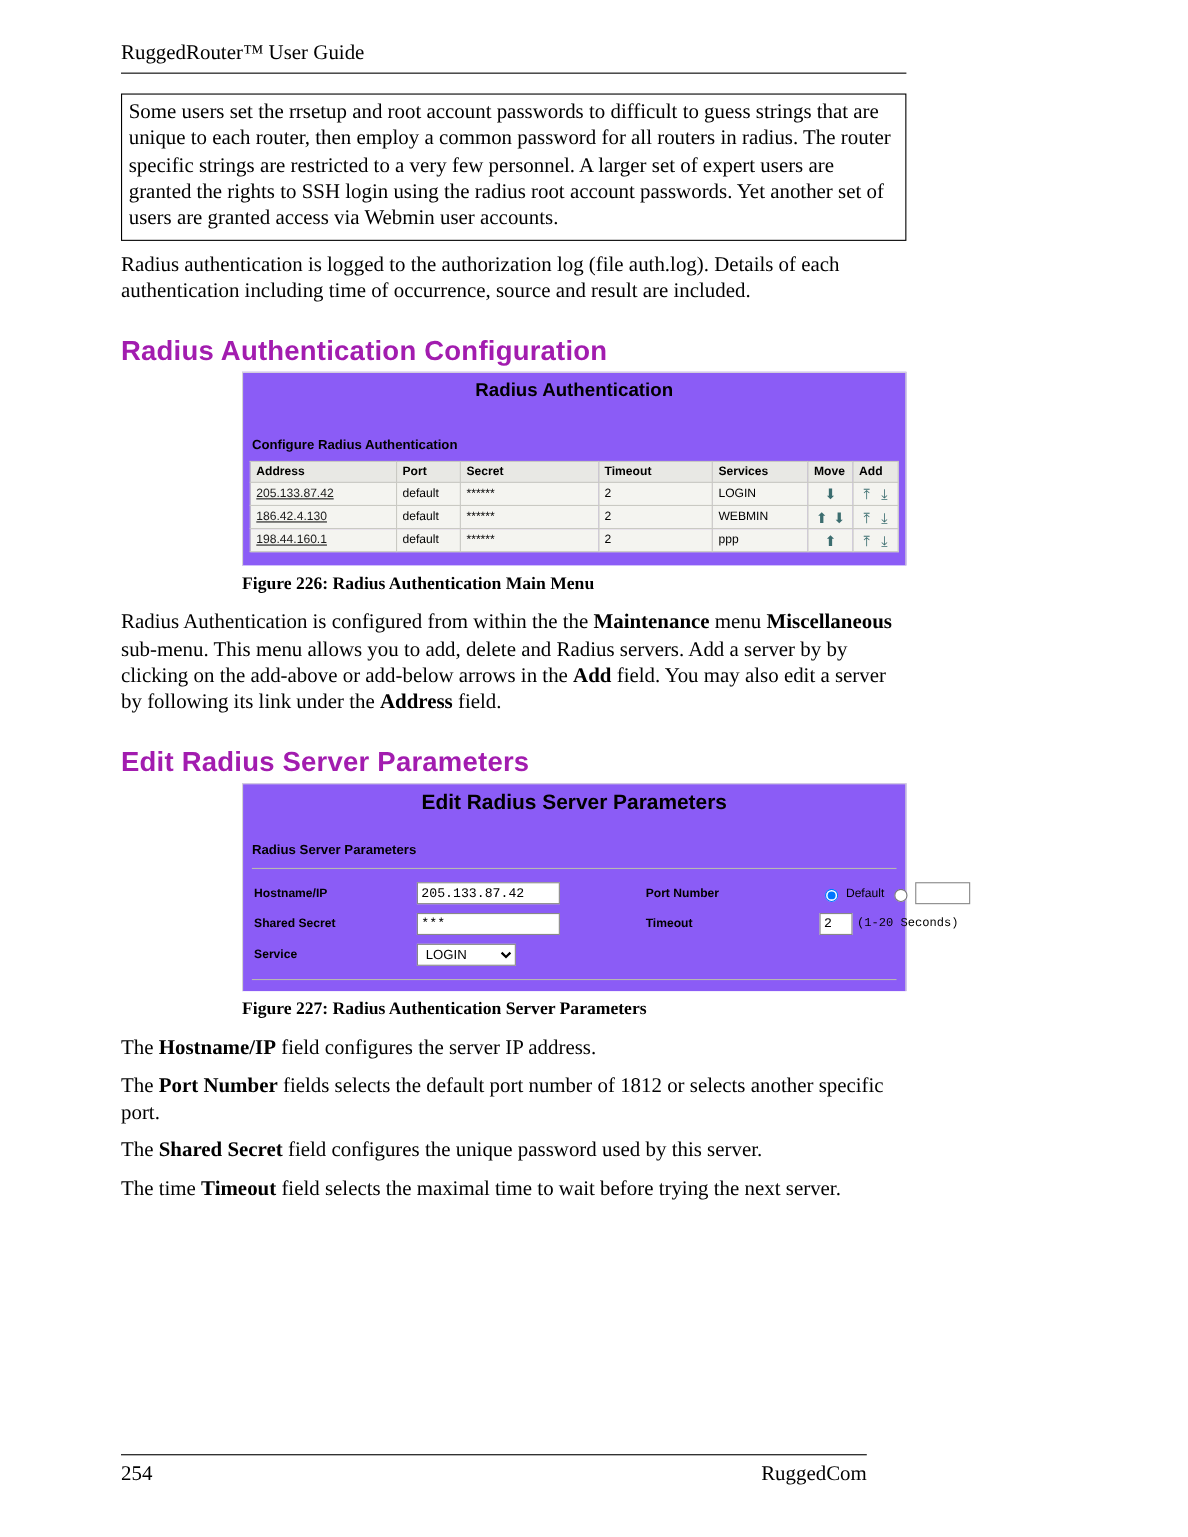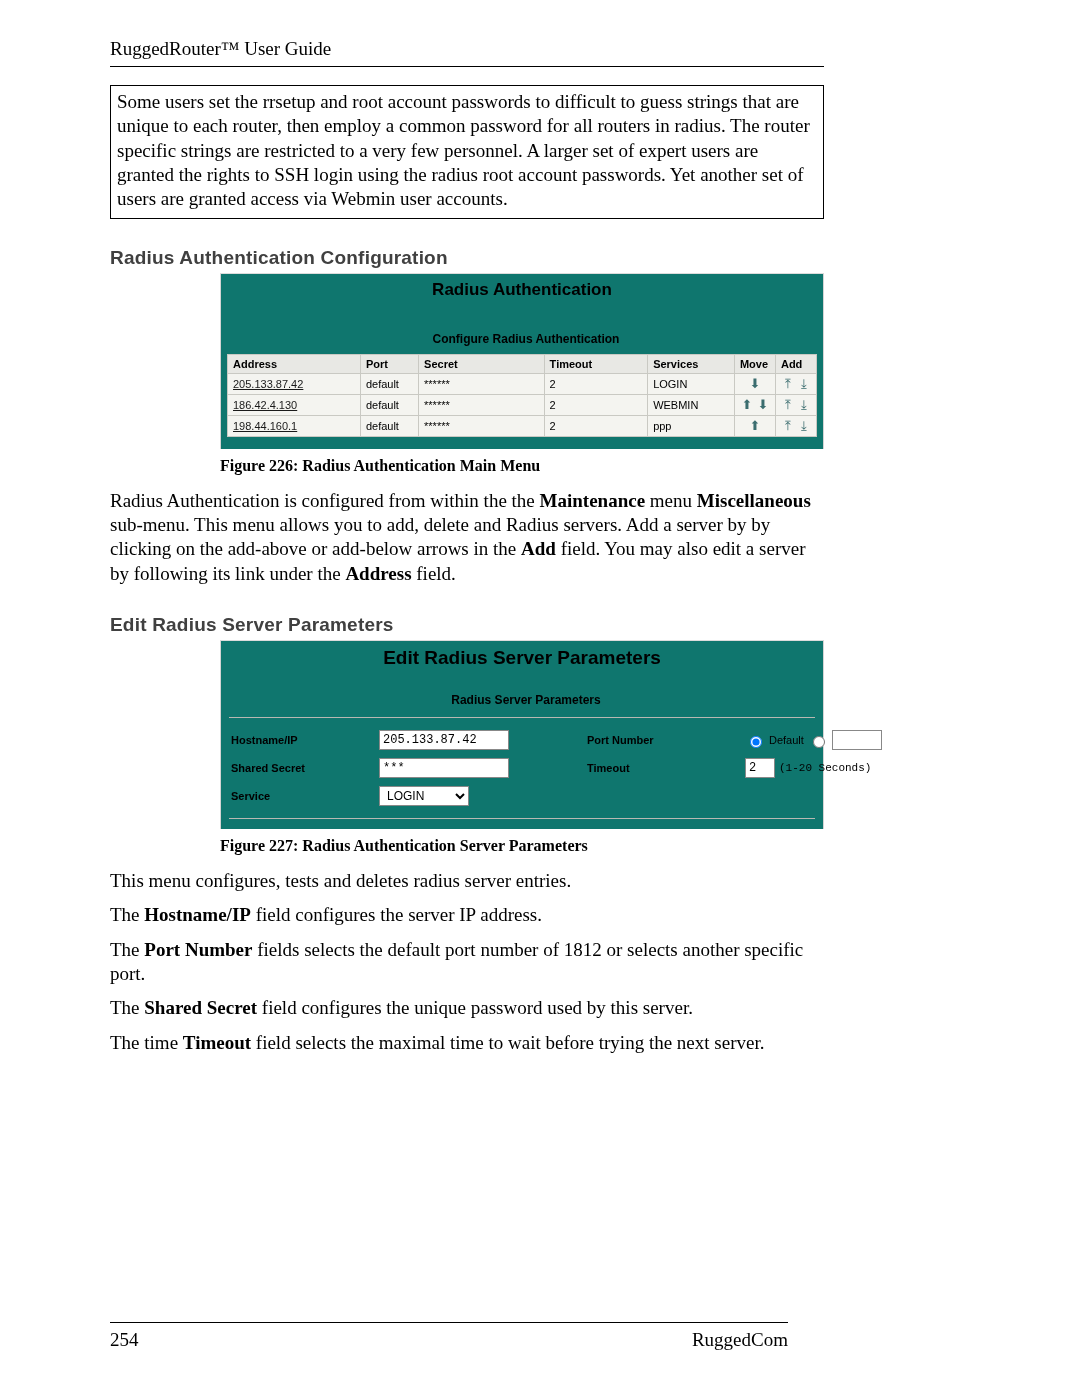--- a/index.html
+++ b/index.html
@@ -30,30 +30,30 @@
   }
   .body-indent {
     margin-left: 110px;
   }
   p.body {
     margin: 10px 0 10px 0;
     line-height: 1.28;
   }
   h2.orange {
     font-family: Verdana, Arial, Helvetica, sans-serif;
-    color: #404040;
-    font-weight: bold;
-    font-size: 19px;
+    color: #a21caf;
+    font-weight: bold;
+    font-size: 25px;
     letter-spacing: 0.2px;
     margin: 28px 0 4px 0;
   }
   
   .fig-panel {
     margin-left: 110px;
-    background: #0f766e;
+    background: #8b5cf6;
     border-top: 1px solid #dcdcdc;
     border-left: 1px solid #d4d4d4;
     border-right: 1px solid #d4d4d4;
     font-family: Verdana, Arial, Helvetica, sans-serif;
     font-size: 12px;
     padding-bottom: 12px;
   }
   .panel-title {
     font-family: Verdana, Arial, Helvetica, sans-serif;
     font-weight: bold;
@@ -61,21 +61,20 @@
     text-align: center;
     padding: 6px 0 14px 0;
     color: #000;
   }
   .panel-sub {
     font-family: Tahoma, Verdana, sans-serif;
     font-weight: bold;
     font-size: 12px;
     padding: 18px 0 8px 8px;
     color: #000;
-    text-align: center;
   }
   table.grid {
     border-collapse: collapse;
     width: calc(100% - 12px);
     margin: 0 6px 0 6px;
   }
   table.grid th {
     background: #e8e8e4;
     border: 1px solid #c9c9c3;
     font-weight: bold;
@@ -190,20 +189,21 @@
 
 <div class="page">
   <div class="header">
     <span>RuggedRouter™ User Guide</span>
   </div>
 
   <div class="note-box">
     <span>Some users set the rrsetup and root account passwords to difficult to guess strings that are unique to each router, then employ a common password for all routers in radius.  The router specific strings are restricted to a very few personnel.  A larger set of expert users are granted the rights to SSH login using the radius root account passwords.   Yet another set of users are granted access via Webmin user accounts.</span>
   </div>
 
+  <p class="body body-indent">Radius authentication is logged to the authorization log (file auth.log).  Details of each authentication including time of occurrence, source and result are included.</p>
 
   <h2 class="orange">Radius Authentication Configuration</h2>
 
   <div class="fig-panel">
     <div class="panel-title">Radius Authentication</div>
     <div class="panel-sub">Configure Radius Authentication</div>
 
     <table class="grid">
       <tbody>
           <tr>
@@ -301,21 +301,20 @@
         <option>LOGIN</option>
       </select>
       <div></div>
         <div></div>
     </div>
 
     <hr class="hr-sep">
   </div>
   <div class="caption">Figure 227: Radius Authentication Server Parameters</div>
 
-  <p class="body body-indent">This menu configures, tests and deletes radius server entries.</p>
   <p class="body body-indent">
     <span>The </span><b>Hostname/IP</b><span> field configures the server IP address.</span>
   </p>
   <p class="body body-indent">
     <span>The </span><b>Port Number</b><span> fields selects the default port number of 1812 or selects another specific port.</span>
   </p>
   <p class="body body-indent">
     <span>The </span><b>Shared Secret</b><span> field configures the unique password used by this server.</span>
   </p>
   <p class="body body-indent">

